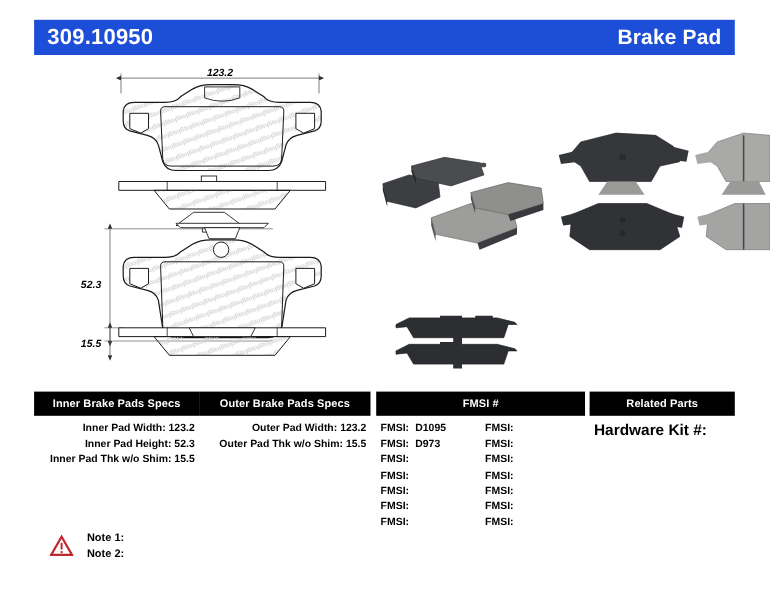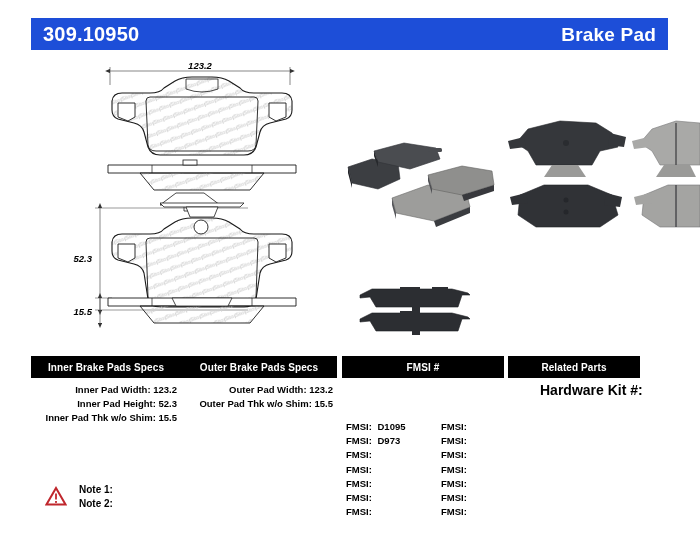--- a/index.html
+++ b/index.html
@@ -78,21 +78,21 @@
     font-weight: bold;
     display: flex;
     align-items: center;
     justify-content: center;
     box-sizing: border-box;
     letter-spacing: 0.1px;
   }
   .th-inner  { width: 150px; }
   .th-outer  { width: 156px; }
   .th-gap    { width: 5px; background: #ffffff; }
-  .th-fmsi   { width: 162px; }
+  .th-fmsi   { width: 190px; }
   .th-gap2   { width: 4px; background: #ffffff; }
   .th-related{ width: 132px; }
 
   .body-row {
     display: flex;
     margin-top: 5px;
   }
   .col-inner  { width: 150px; }
   .col-outer  { width: 156px; }
   .col-spacer { width: 5px; }
@@ -103,21 +103,21 @@
   .spec-line {
     font-size: 9.5px;
     font-weight: bold;
     text-align: right;
     padding-right: 4px;
     line-height: 14.2px;
     white-space: nowrap;
   }
   .spec-line .val { font-weight: bold; }
 
-  .fmsi-sub { width: 95px; margin-top: 37px; }
+  .fmsi-sub { width: 95px; }
   .fmsi-line {
     font-size: 9.5px;
     font-weight: bold;
     line-height: 14.2px;
     padding-left: 4px;
     white-space: nowrap;
   }
   .fmsi-line .val { padding-left: 3px; }
 
   .related-line {

